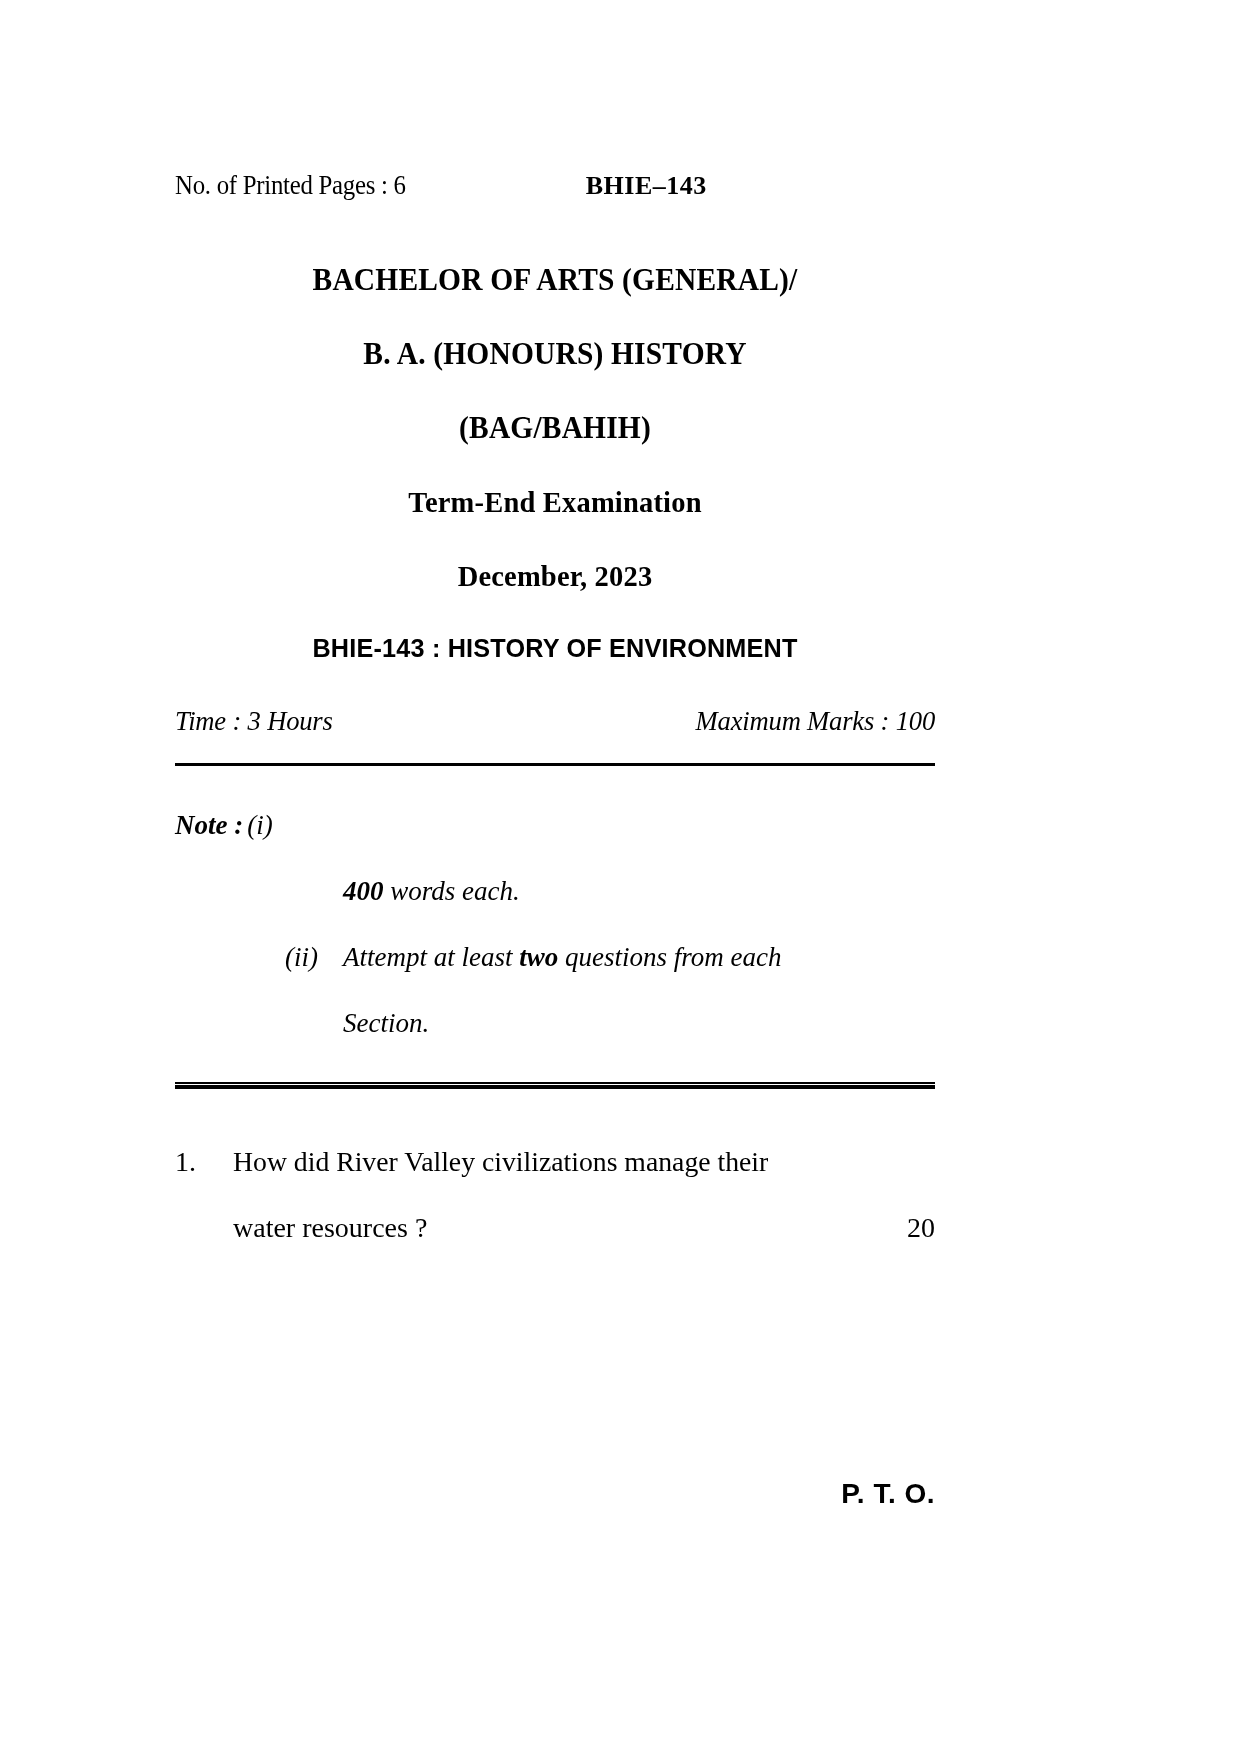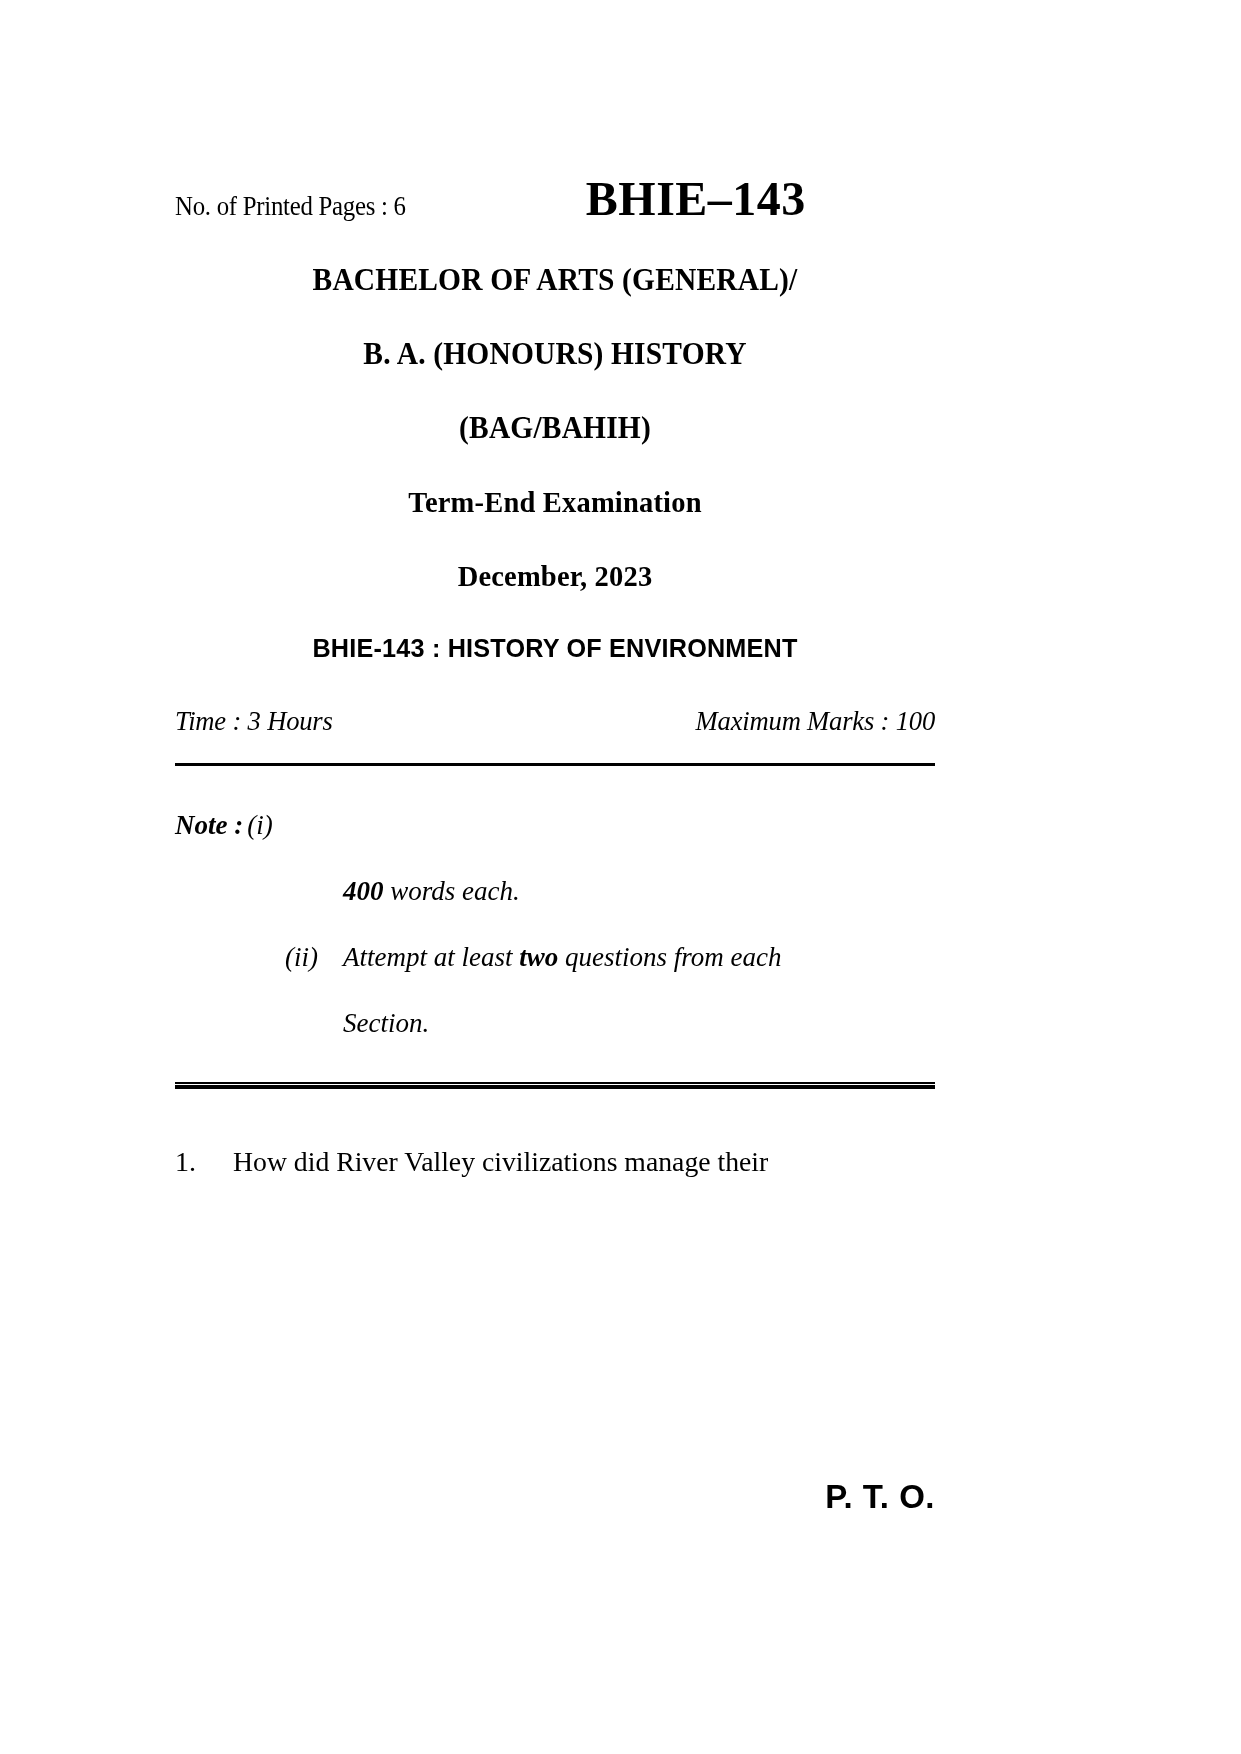--- a/index.html
+++ b/index.html
@@ -42,21 +42,21 @@
     font-family: "Liberation Serif", serif;
     font-size: 27px;
     letter-spacing: -0.3px;
     white-space: nowrap;
     transform: scaleX(0.92);
     transform-origin: left center;
   }
   .paper-code {
     font-family: "Liberation Serif", serif;
     font-weight: bold;
-    font-size: 48px;
+    font-size: 26px;
     letter-spacing: 0.5px;
     white-space: nowrap;
     margin-left: 160px;
     margin-top: 8px;
   }
 
   
   .title-block {
     margin-top: 34px;
     text-align: center;
@@ -199,21 +199,21 @@
     white-space: nowrap;
   }
 
   
   .pto {
     position: absolute;
     right: 0;
     top: 1478px;
     font-family: "Liberation Sans", sans-serif;
     font-weight: bold;
-    font-size: 33px;
+    font-size: 28px;
     letter-spacing: 0.5px;
     white-space: nowrap;
   }
 </style>
 </head>
 <body>
 
 <div class="page">
   <div class="content">
 
@@ -255,19 +255,23 @@
 
     </div>
 
     <div class="rule-double"></div>
 
 
     <div class="question">
       <span class="q-num">1.</span>
       <span class="q-text">
         <span class="q-line1">How did River Valley civilizations manage their</span>
+        <span class="q-line2">
+          <span>water resources ?</span>
+          <span class="q-marks">20</span>
+        </span>
       </span>
     </div>
 
     <div class="pto">P. T. O.</div>
 
   </div>
 </div>
 
 </body></html>

